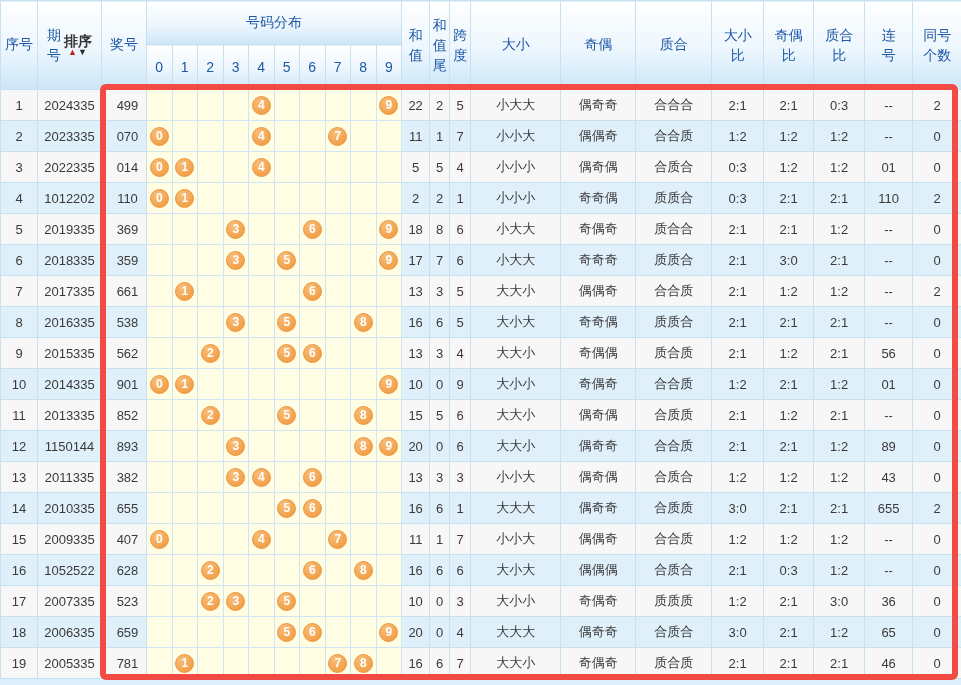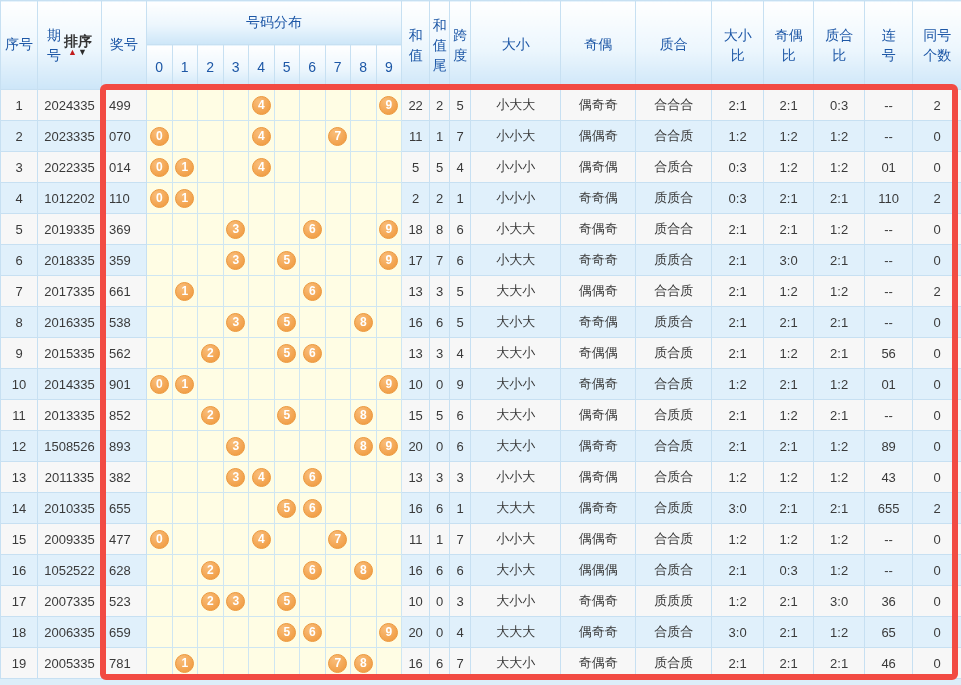--- a/index.html
+++ b/index.html
@@ -19,21 +19,21 @@
   }
   tr.h-top { height: 44px; }
   tr.h-digits { height: 45px; }
   tr.h-digits th { font-size: 14px; }
   tbody tr { height: 31px; }
   tbody td { font-size: 13px; color: #3a3a3a; }
   tr.odd td { background: #f7f7f7; }
   tr.even td { background: #e0f0fb; }
   tbody td.ballcell { background: #fffde4; border-color: #cfe6f2; }
   .lines { white-space: pre-line; line-height: 1.45; display: inline-block; }
-  .numcell { text-align: left; padding-left: 7px !important; }
+  .numcell { text-align: center; padding-left: 7px !important; }
   .ball {
     display: inline-flex; width: 19px; height: 19px; border-radius: 50%;
     background: radial-gradient(circle at 35% 28%, #f9bd7a, #ef9638);
     border: 1px solid #ec9a40;
     color: #fff; font-weight: bold; font-size: 12px;
     align-items: center; justify-content: center;
     vertical-align: middle;
   }
   .period-wrap { display: flex; align-items: center; justify-content: center; gap: 3px; }
   .sort { display: flex; flex-direction: column; align-items: center; line-height: 1; }
@@ -412,21 +412,21 @@
           <td>偶奇偶</td>
           <td>合质质</td>
           <td>2:1</td>
           <td>1:2</td>
           <td>2:1</td>
           <td>--</td>
           <td>0</td>
         </tr>
         <tr class="even">
           <td>12</td>
-          <td>1508526</td>
+          <td>1150144</td>
           <td class="numcell">893</td>
           <td class="ballcell"></td>
           <td class="ballcell"></td>
           <td class="ballcell"></td>
           <td class="ballcell"><span class="ball">3</span></td>
           <td class="ballcell"></td>
           <td class="ballcell"></td>
           <td class="ballcell"></td>
           <td class="ballcell"></td>
           <td class="ballcell"><span class="ball">8</span></td>
@@ -491,21 +491,21 @@
           <td>合质质</td>
           <td>3:0</td>
           <td>2:1</td>
           <td>2:1</td>
           <td>655</td>
           <td>2</td>
         </tr>
         <tr class="odd">
           <td>15</td>
           <td>2009335</td>
-          <td class="numcell">477</td>
+          <td class="numcell">407</td>
           <td class="ballcell"><span class="ball">0</span></td>
           <td class="ballcell"></td>
           <td class="ballcell"></td>
           <td class="ballcell"></td>
           <td class="ballcell"><span class="ball">4</span></td>
           <td class="ballcell"></td>
           <td class="ballcell"></td>
           <td class="ballcell"><span class="ball">7</span></td>
           <td class="ballcell"></td>
           <td class="ballcell"></td>

